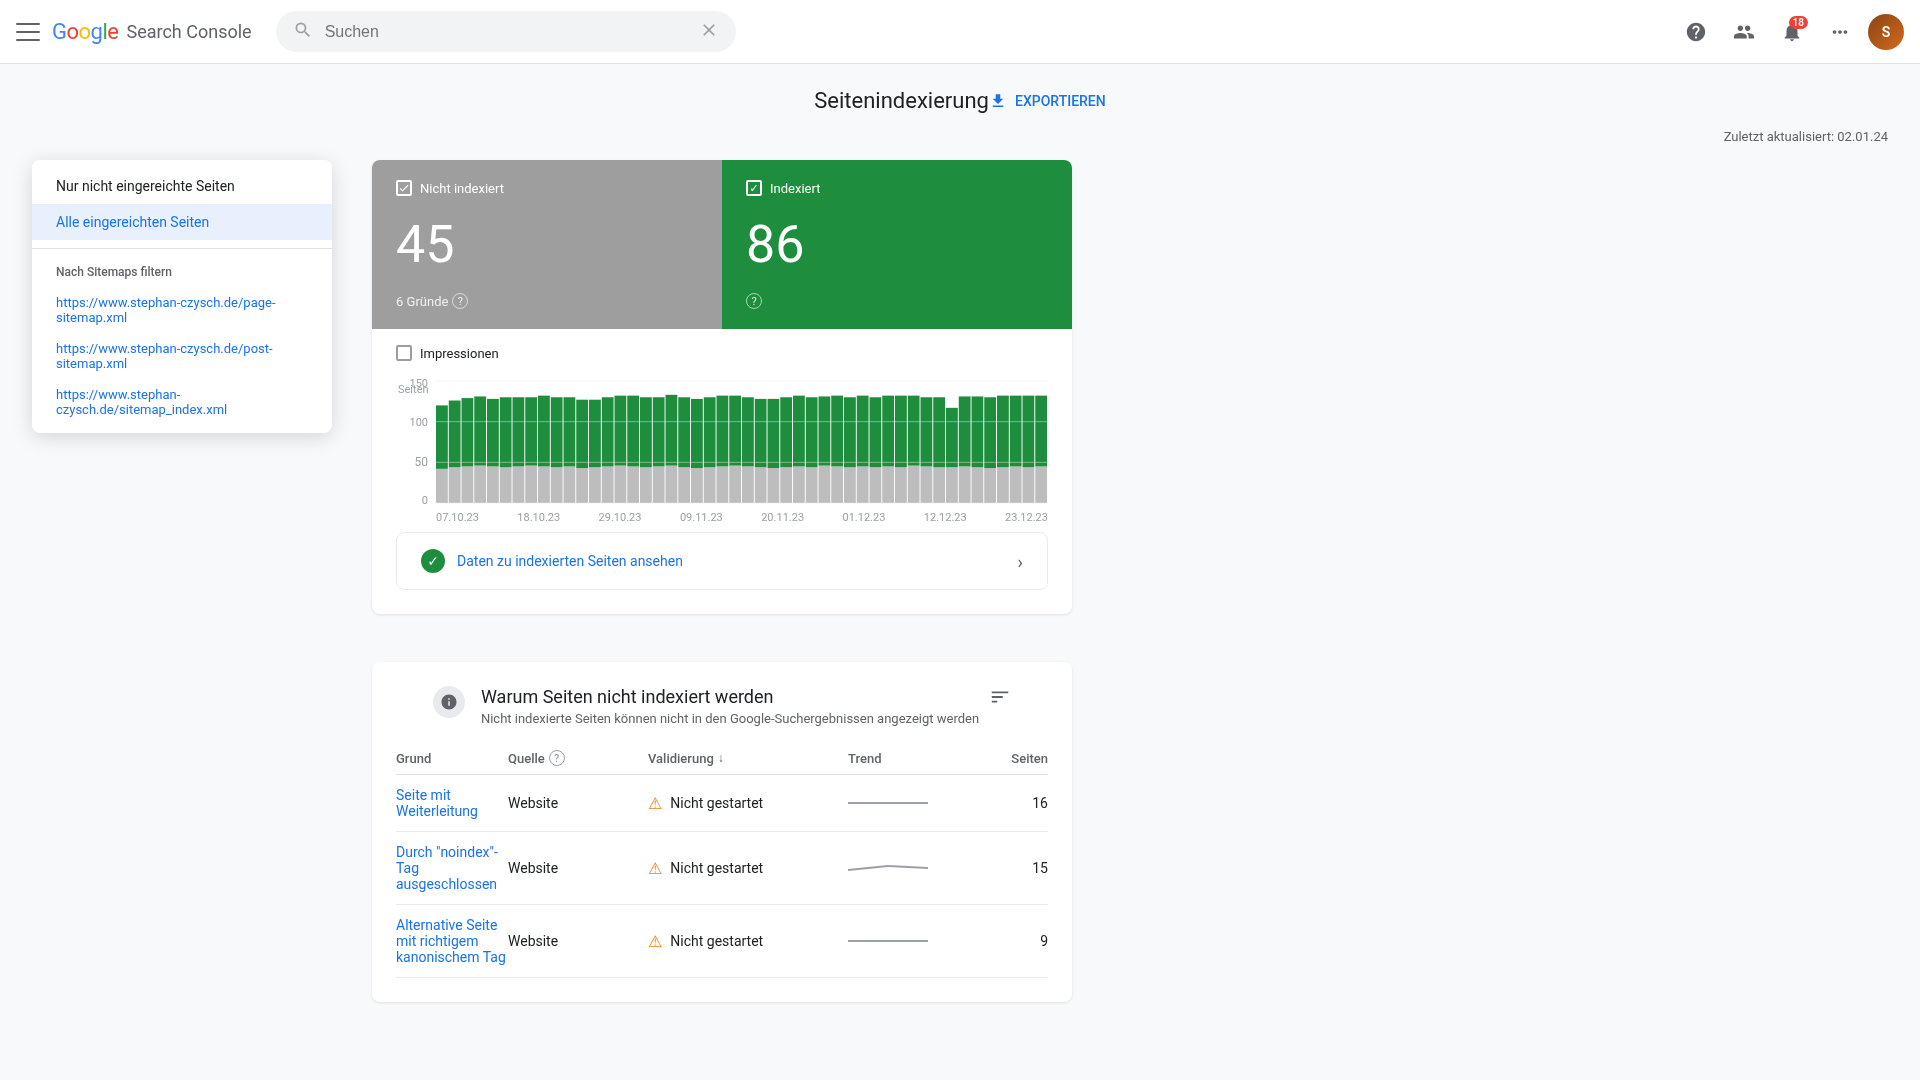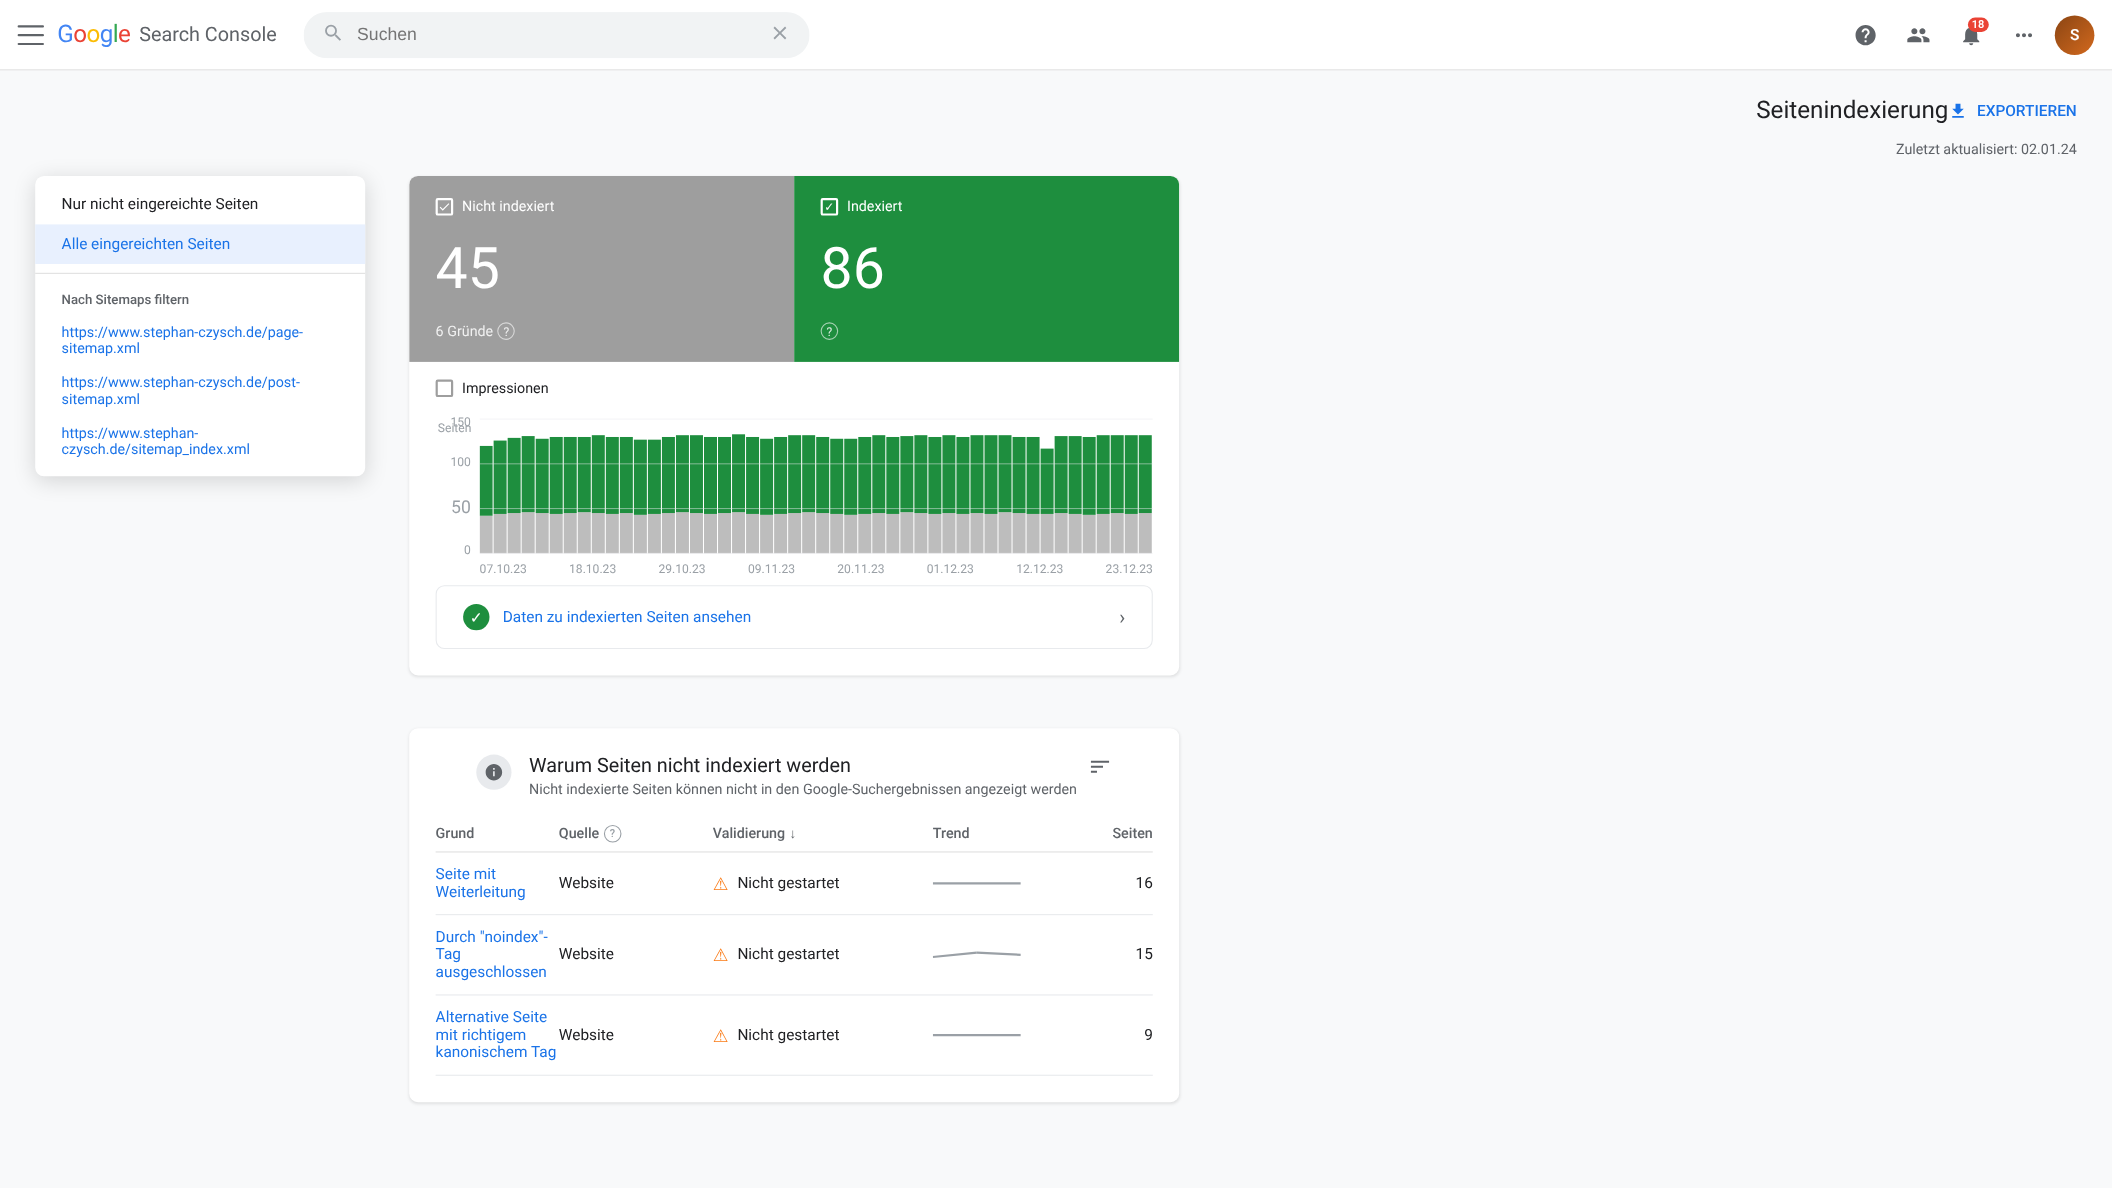--- a/index.html
+++ b/index.html
@@ -47,21 +47,21 @@
     .avatar {
       width: 36px; height: 36px; border-radius: 50%;
       background: linear-gradient(135deg, #8b4513, #d2691e);
       display: flex; align-items: center; justify-content: center;
       color: white; font-weight: 600; cursor: pointer;
       overflow: hidden;
     }
 
     
     .page { padding: 24px 32px; }
-    .page-header { display: flex; align-items: center; justify-content: flex-end; margin-bottom: 16px; }
+    .page-header { display: flex; align-items: center; justify-content: center; margin-bottom: 16px; }
     .page-title { font-size: 22px; font-weight: 400; color: #202124; }
     .export-btn {
       display: flex; align-items: center; gap: 8px;
       color: #1a73e8; font-size: 14px; cursor: pointer; font-weight: 500;
     }
     .last-updated { font-size: 13px; color: #5f6368; text-align: right; margin-bottom: 16px; }
 
     
     .dropdown-container { position: relative; display: inline-block; }
     .dropdown-menu {
@@ -262,21 +262,21 @@
       <div class="chart-section">
         <div class="impressions-row">
           <div class="impression-checkbox"></div>
           <span class="impression-label">Impressionen</span>
         </div>
 
         <div style="position:relative; padding-left: 40px;">
           <div style="position:absolute; left:0; top:0; height:130px; display:flex; flex-direction:column; justify-content:space-between; align-items:flex-end; padding-right:6px; width:38px;">
             <span style="font-size:11px; color:#9aa0a6;">150</span>
             <span style="font-size:11px; color:#9aa0a6;">100</span>
-            <span style="font-size:16px; color:#9aa0a6;">50</span>
+            <span style="font-size:12px; color:#9aa0a6;">50</span>
             <span style="font-size:11px; color:#9aa0a6;">0</span>
           </div>
           <div style="position:absolute; left:2px; top:6px; font-size:11px; color:#9aa0a6; writing-mode:initial;">Seiten</div>
 
           <svg id="bar-chart" width="100%" height="130px" style="display:block;" viewBox="0 0 652 130">
               <rect x="0" y="93.6" width="12.583333333333334" height="36.400000000000006" fill="#bdbdbd"></rect>
               <rect x="0" y="25.999999999999986" width="12.583333333333334" height="67.60000000000001" fill="#1e8e3e"></rect>
               <rect x="13.583333333333334" y="91.86666666666667" width="12.583333333333334" height="38.13333333333333" fill="#bdbdbd"></rect>
               <rect x="13.583333333333334" y="20.80000000000001" width="12.583333333333334" height="71.06666666666666" fill="#1e8e3e"></rect>
               <rect x="27.166666666666668" y="91" width="12.583333333333334" height="39" fill="#bdbdbd"></rect>

